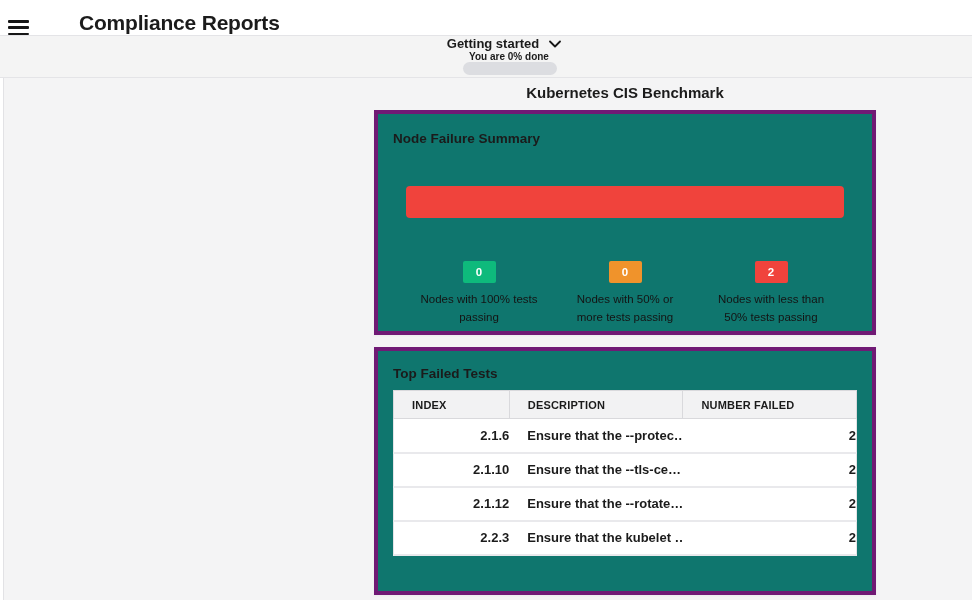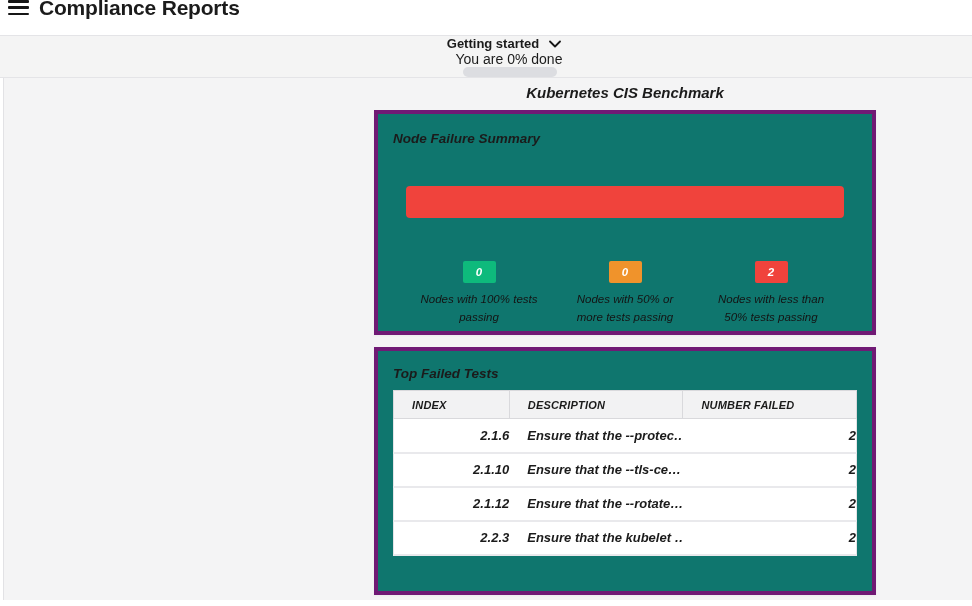--- a/index.html
+++ b/index.html
@@ -1,39 +1,39 @@
 <!DOCTYPE html>
 <html><head>
 <meta charset="utf-8">
 <style>
   * { margin:0; padding:0; box-sizing:border-box; }
   html,body { width:972px; height:606px; background:#ffffff;
     font-family:"Liberation Sans", sans-serif; color:#1b1b1b; overflow:hidden; }
 
   
-  .app-header { height:35px; display:flex; align-items:flex-start; padding-left:8px; background:#fff; }
+  .app-header { height:35px; display:flex; align-items:flex-end; padding-left:8px; background:#fff;gap:40px; }
   .hamburger { width:21px; height:15px; display:flex; flex-direction:column;
     justify-content:space-between; cursor:pointer; flex:0 0 auto; }
   .hamburger span { display:block; height:2.5px; background:#161616; border-radius:1px; }
   .app-title { margin-left:10px; font-size:21px; font-weight:800; letter-spacing:-0.2px; margin-top:-4px; }
 
   
   .toolbar { height:43px; background:#f4f4f4; border-top:1px solid #e4e4e7;
     border-bottom:1px solid #e4e4e7; display:flex; align-items:center; padding-left:36px;flex-direction:column; }
   .gs-dropdown { display:flex; align-items:center; gap:10px; font-size:13px; font-weight:700; cursor:pointer; }
   .chevron { width:12px; height:8px; display:inline-block; }
-  .progress-text { margin-left:10px; font-size:14px; font-weight:400; }
+  .progress-text { margin-left:10px; font-size:10px; font-weight:700; }
   .progress-track { margin-left:11px; width:94px; height:13px; border-radius:7px;
     background:#dcdde1; overflow:hidden; }
   .progress-fill { height:100%; background:#a7a7b0; border-radius:7px; }
 
   
   .content { position:relative; height:522px; background:#f4f4f5;
     margin-left:3px; border-left:1px solid #e2e2e5; }
-  .content-column { position:absolute; left:370px; top:0; width:502px;font-style:italic; }
+  .content-column { position:absolute; left:370px; top:0; width:502px; }
   .benchmark-title { margin-top:6px; text-align:center; font-size:15px; font-weight:800; }
 
   .card { background:#0f766e; border:4px solid #701a75; box-shadow:0 1px 2px rgba(0,0,0,0.04); }
   .card-title { font-size:13.5px; font-weight:800; }
 
   
   .card-summary { margin-top:9px; height:225px; padding:17px 15px; }
   .failure-bar { margin:40px 13px 0; height:32px; border-radius:4px; background:#f0433c; }
   .stats-row { display:flex; margin:43px 13px 0; }
   .stat { flex:1; text-align:center; }

